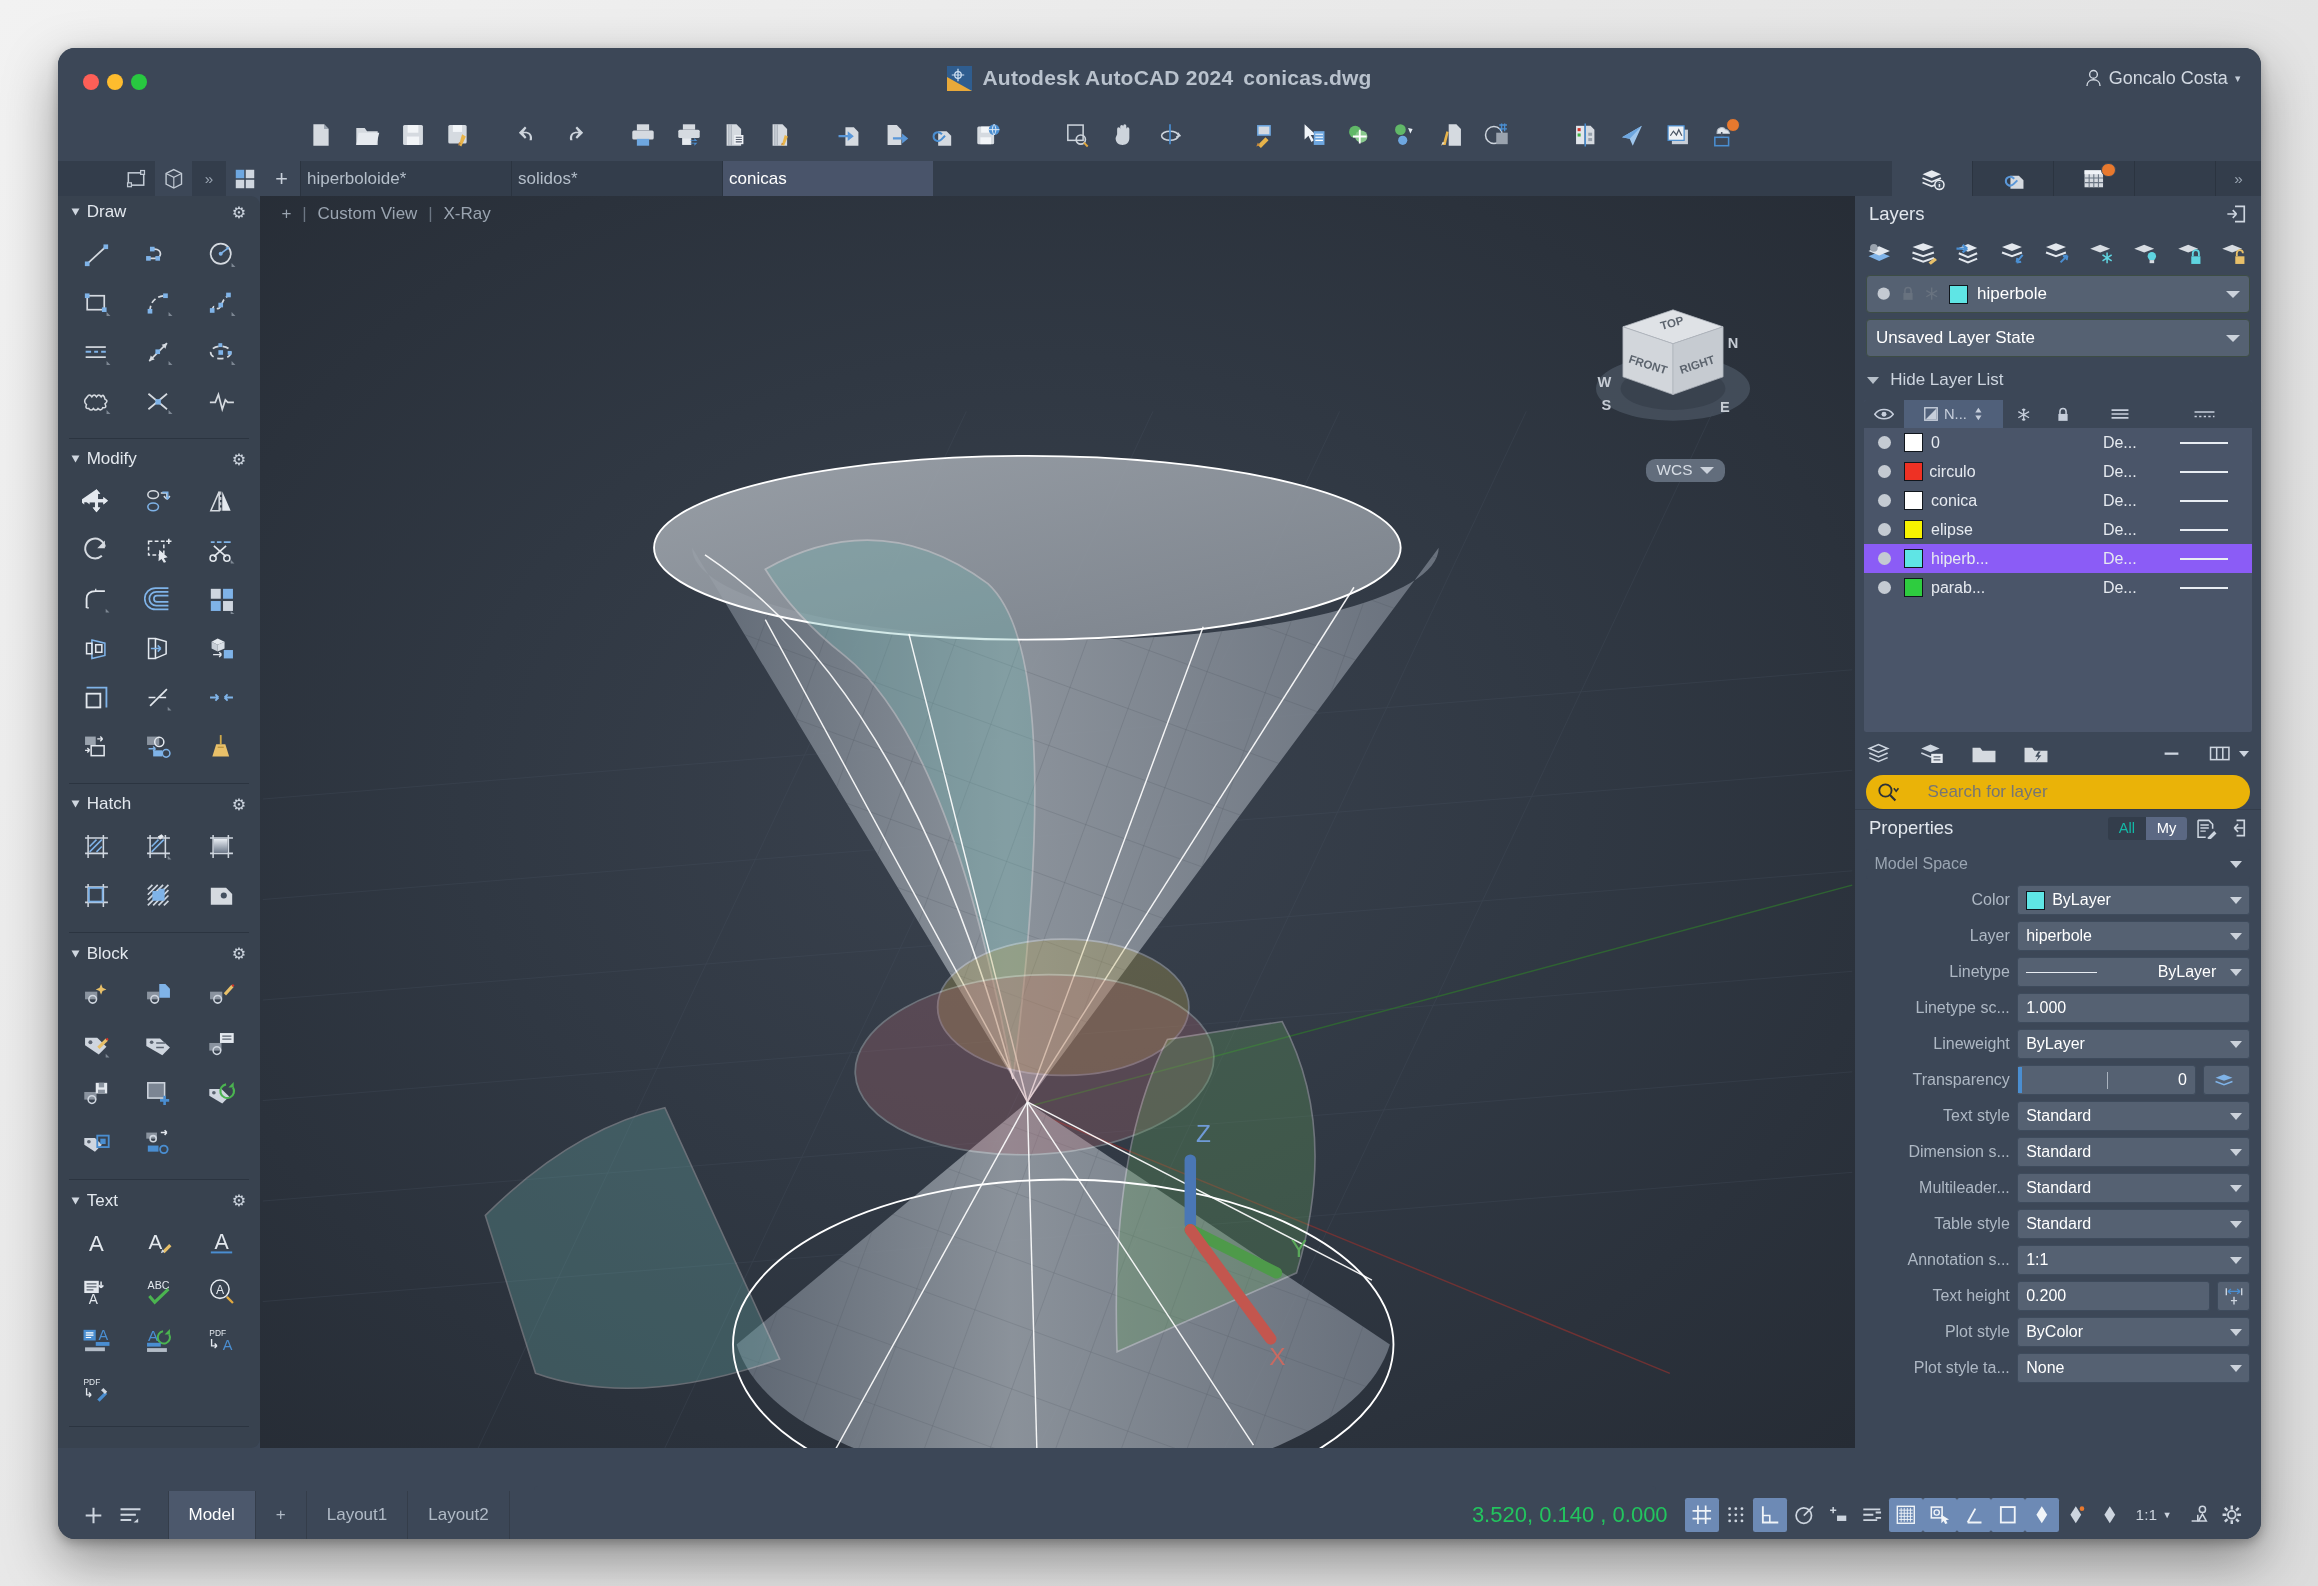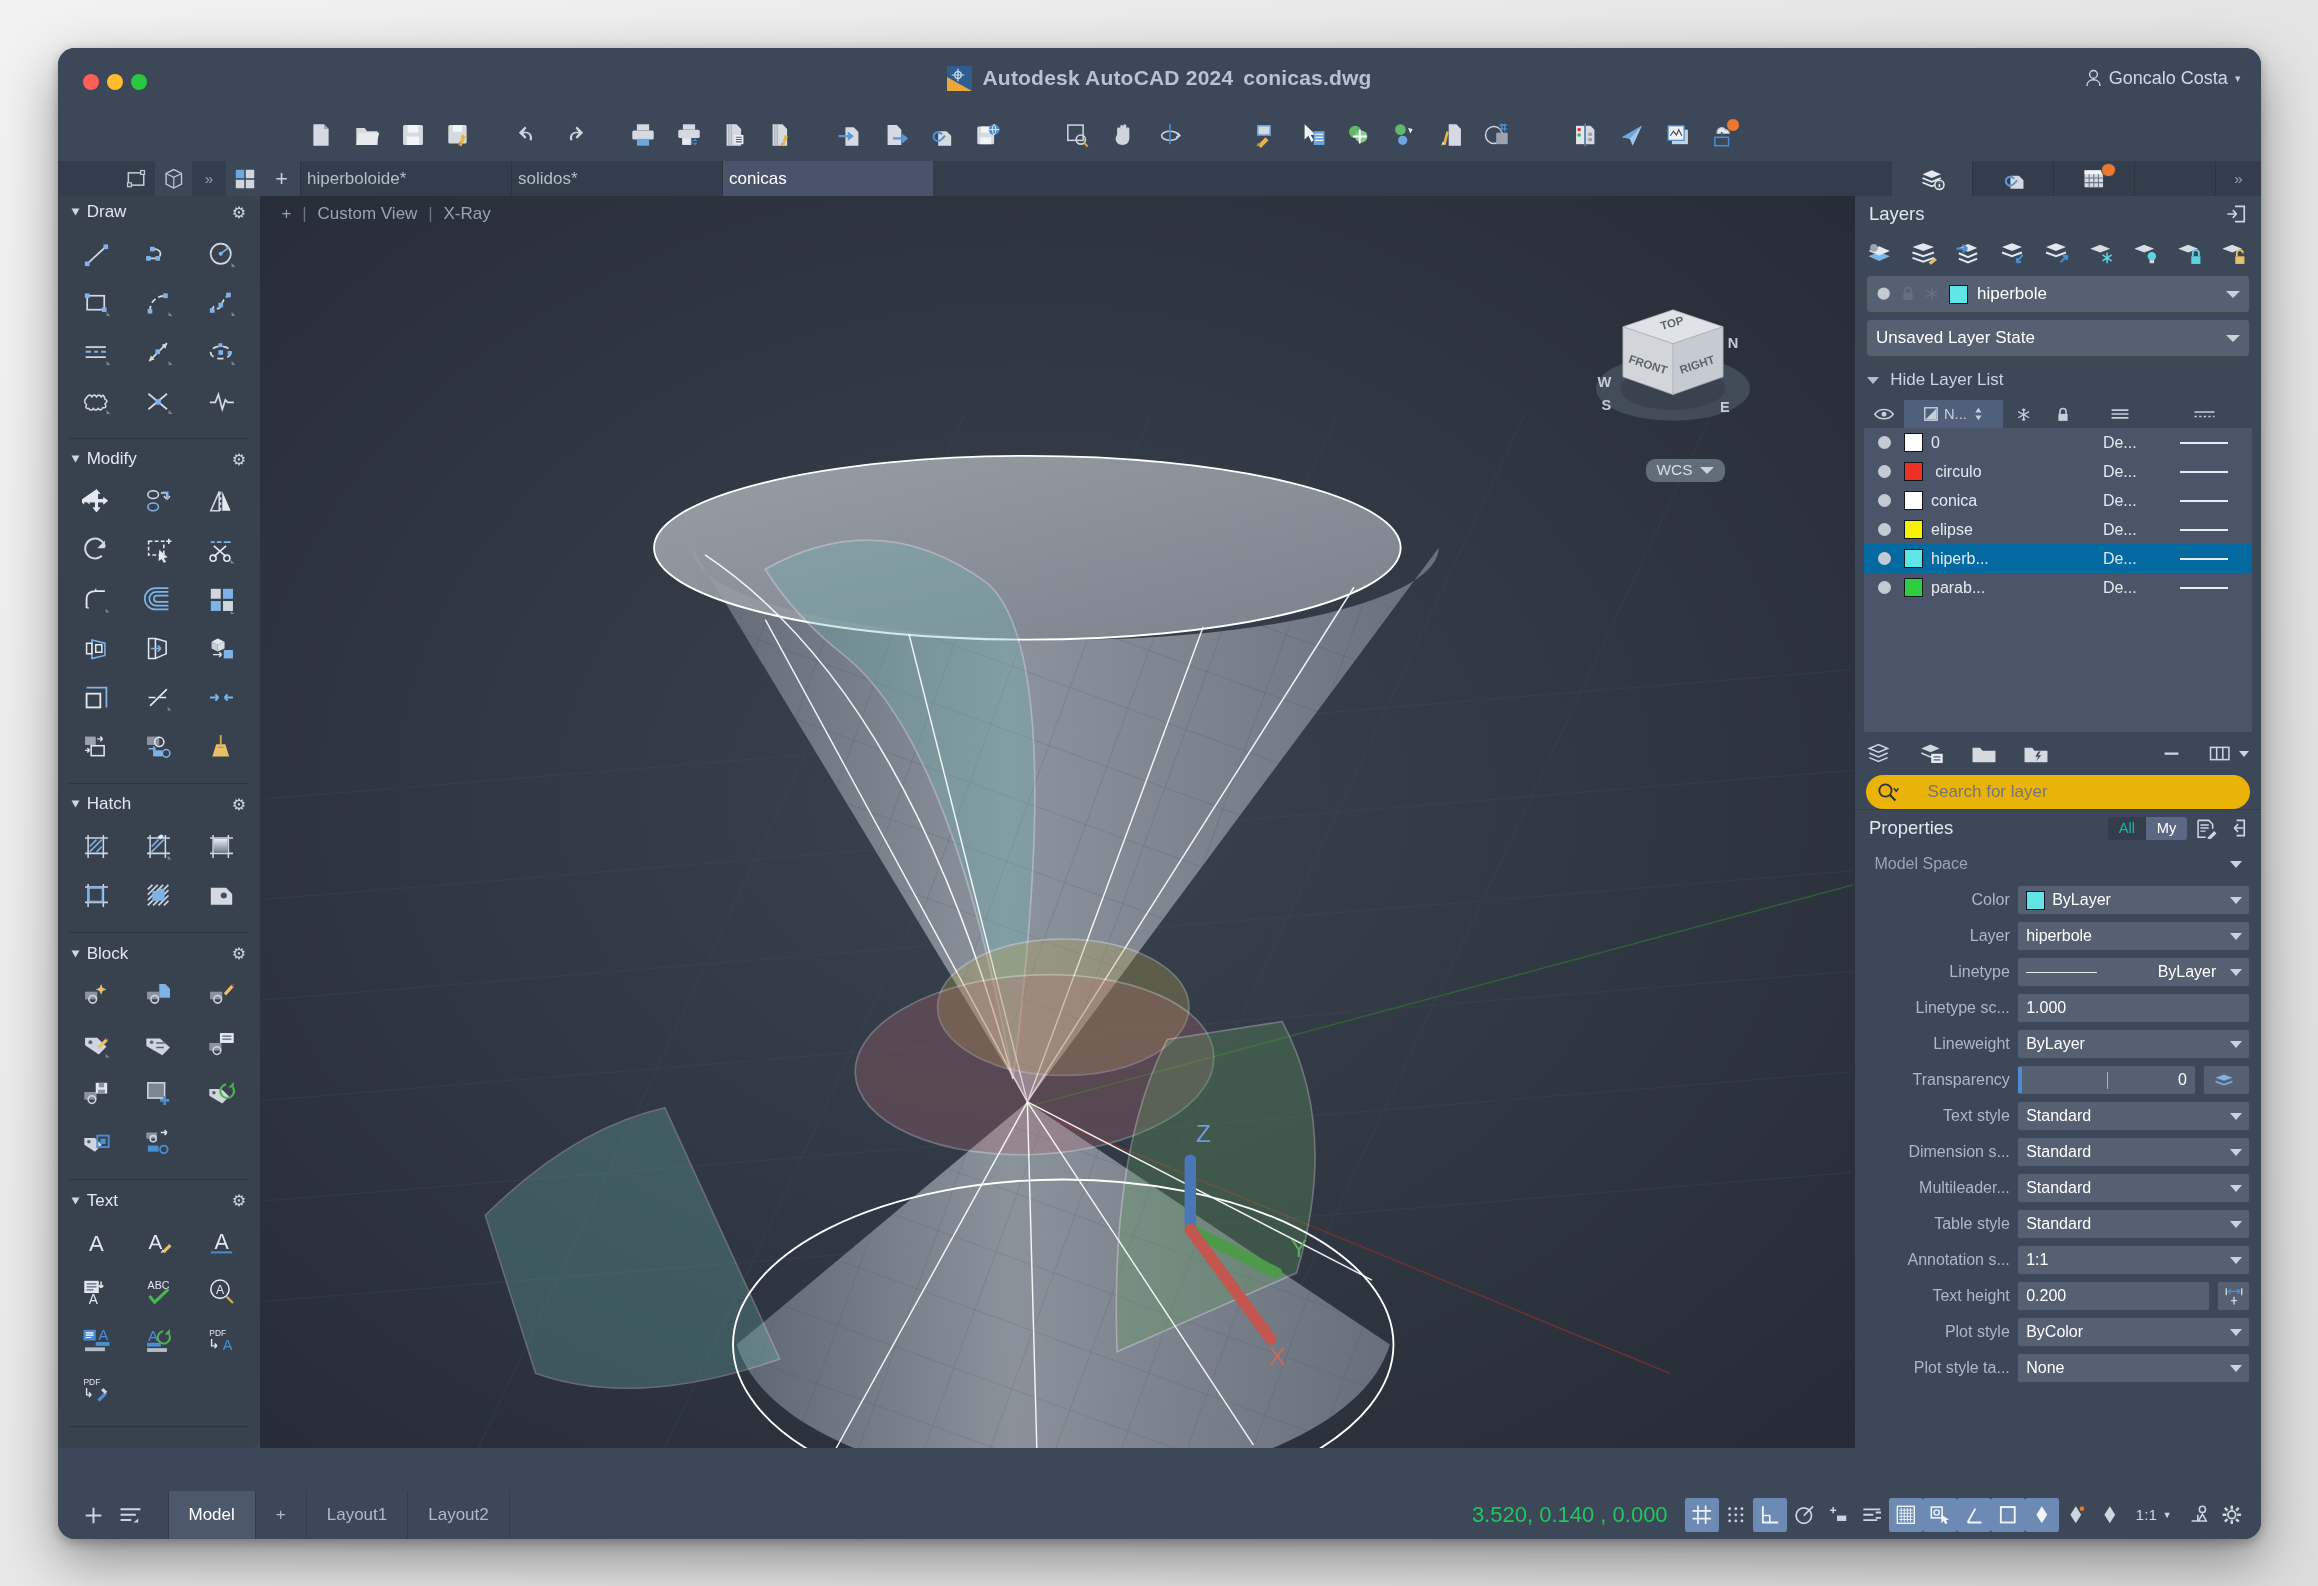--- a/index.html
+++ b/index.html
@@ -115,21 +115,21 @@
   .swatch{width:17px;height:17px;border:1.5px solid #10161d;}
   .hidelist{height:34px;display:flex;align-items:center;gap:10.8px;padding:0 12.4px;color:#cdd5df;font-size:17px;}
   .hidelist .chev{width:0;height:0;border-left:6.2px solid transparent;border-right:6.2px solid transparent;
                   border-top:7px solid #b6bfc9;}
   #laytable{margin:3.1px 9.3px 0 9.3px;background:#4a5569;border-radius:2.3px;height:332px;overflow:hidden;
             display:flex;flex-direction:column;}
   #laythead{height:28px;background:#3c4757;display:flex;align-items:center;}
   .lth{display:flex;align-items:center;justify-content:center;height:28px;color:#c6cedb;font-size:14.7px;}
   .lth.sel{background:#50607a;position:relative;}
   .layrow{height:29px;display:flex;align-items:center;color:#e6eaf0;font-size:16px;}
-  .layrow.sel{background:#0369a1;}
+  .layrow.sel{background:#8b5cf6;}
   .lay-bottom{height:43px;display:flex;align-items:center;padding:0 12.4px;gap:26px;}
   #laysearch{margin:0 10.8px;height:34px;background:#eab308;border-radius:17px;display:flex;
              align-items:center;padding:0 10.8px;gap:26px;color:#9aa0a8;font-size:17px;}
   #props-head{height:36px;display:flex;align-items:center;padding:0 14px;gap:7.7px;
               border-top:0.8px solid #333d4b;}
   #props-head .t{color:#e2e7ed;font-size:18.5px;flex:1;}
   .seg{display:flex;border-radius:3.1px;overflow:hidden;}
   .seg div{padding:3.1px 10.8px;font-size:14.7px;color:#14b8a6;background:#333d4b;}
   .seg div.on{background:#5b6883;color:#ffffff;}
   .prow{height:36px;display:flex;align-items:center;padding:0 10.8px;gap:7.7px;}
@@ -1368,21 +1368,21 @@
             <div style="width:40px"></div>
             <div style="width:73px;text-align:center">De...</div>
             <div style="flex:1;display:flex;align-items:center;justify-content:center">
               <span style="width:48px;height:1.5px;background:#e8edf3;display:block"></span>
             </div>
           </div>
           <div class="layrow">
             <div style="width:40px;display:flex;justify-content:center">
               <span style="width:13px;height:13px;border-radius:50%;background:#c4cad2;display:block"></span>
             </div>
-            <div style="width:99px;display:flex;align-items:center;gap:12px">
+            <div style="width:99px;display:flex;align-items:center;gap:6px">
               <span class="swatch" style="background:#ee3124"></span>
               <span>circulo</span>
             </div>
             <div style="width:40px"></div>
             <div style="width:40px"></div>
             <div style="width:73px;text-align:center">De...</div>
             <div style="flex:1;display:flex;align-items:center;justify-content:center">
               <span style="width:48px;height:1.5px;background:#e8edf3;display:block"></span>
             </div>
           </div>

